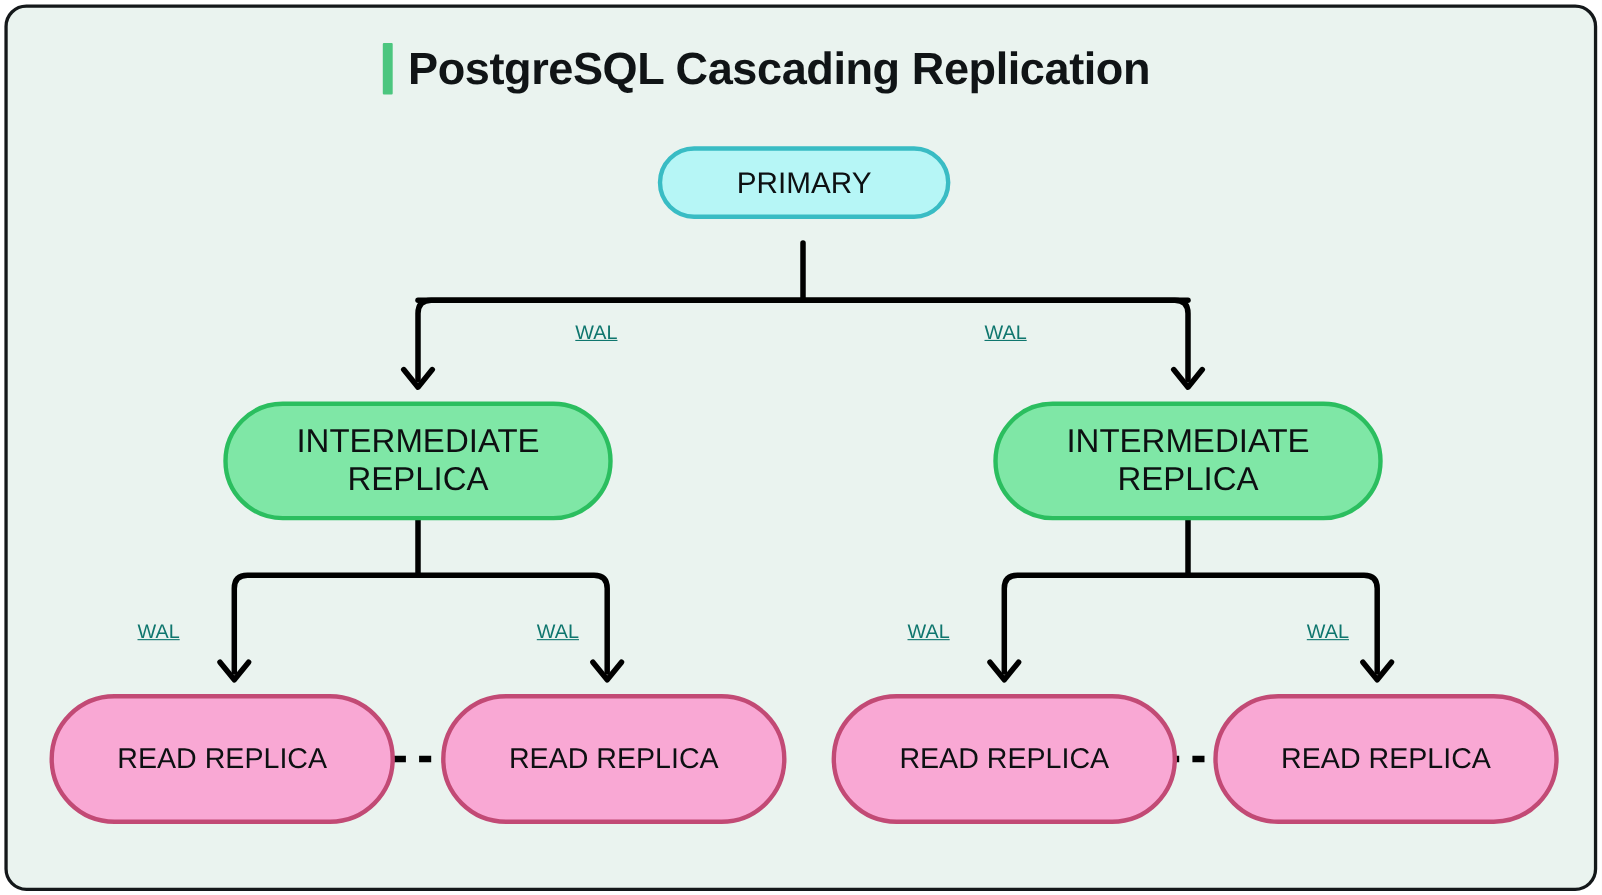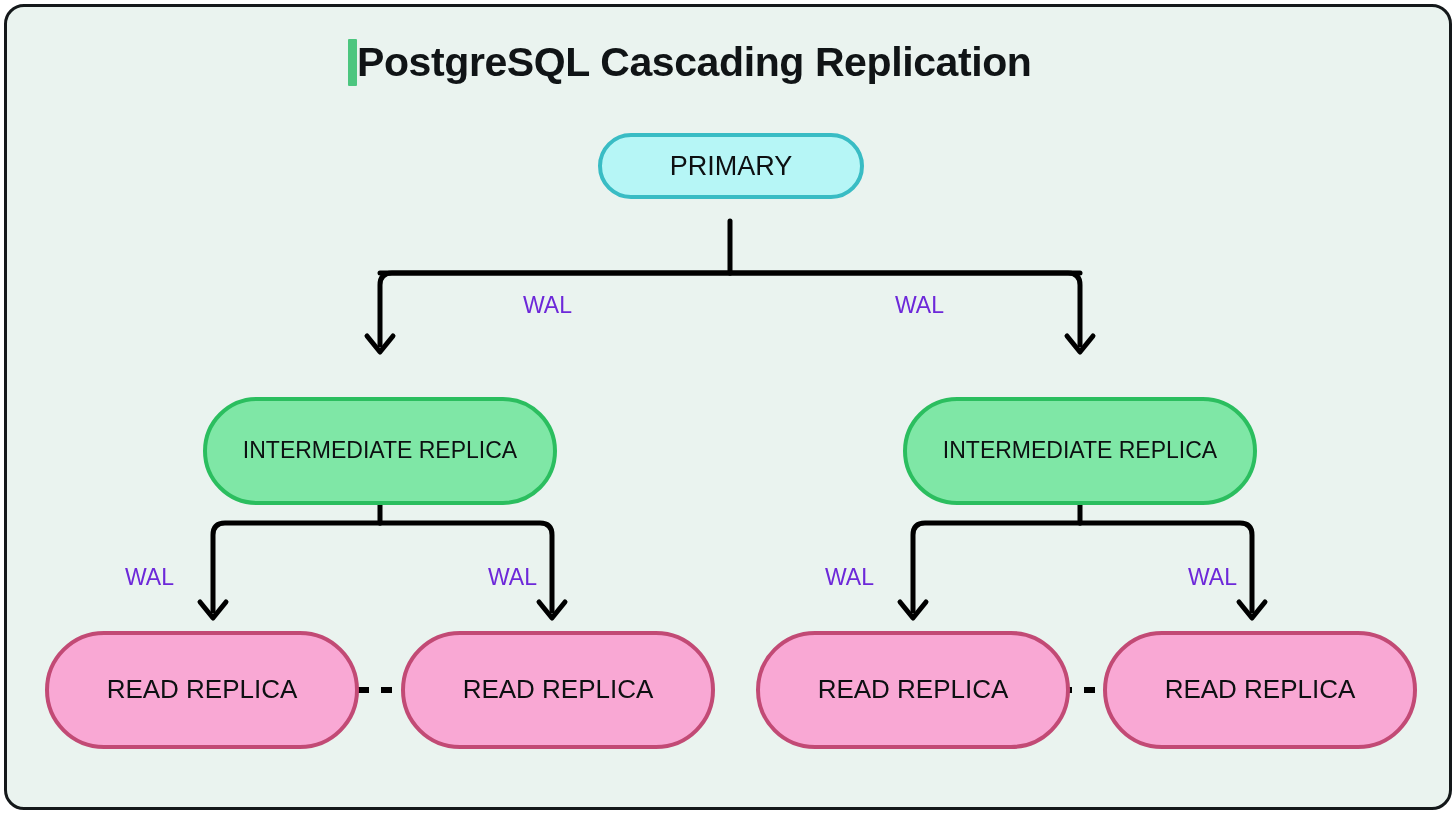--- a/index.html
+++ b/index.html
@@ -25,20 +25,21 @@
   }
 
   
   #title-row {
     position: absolute;
     left: 341px;
     top: 24px;
     height: 62px;
     display: flex;
     align-items: center;
+    gap: 14px;
   }
   #title-accent {
     width: 9px;
     height: 47px;
     background: #4cc67f;
     border-radius: 1px;
     flex: none;
   }
   #title-text {
     font-size: 41px;
@@ -74,37 +75,37 @@
   .node-primary {
     background: #b6f6f6;
     border-color: #39bcc4;
     border-width: 4px;
     font-size: 27px;
   }
   .node-intermediate {
     background: #7fe7a6;
     border-color: #2bbe5f;
     border-width: 4px;
-    font-size: 23px;
-    margin-top: 32px;
+    font-size: 30px;
   }
   .node-read {
     background: #f9a8d4;
     border-color: #c24a75;
     border-width: 4px;
     font-size: 26px;
   }
 
   
   .wal-label {
     position: absolute;
-    font-size: 23px;
-    color: #6d28d9;
+    font-size: 18px;
+    color: #0f766e;
     white-space: nowrap;
     z-index: 4;
+    text-decoration: underline;
   }
 </style>
 </head>
 <body>
 
 <div id="card">
 
   <div id="title-row">
     <div id="title-accent"></div>
     <div id="title-text">PostgreSQL Cascading Replication</div>

